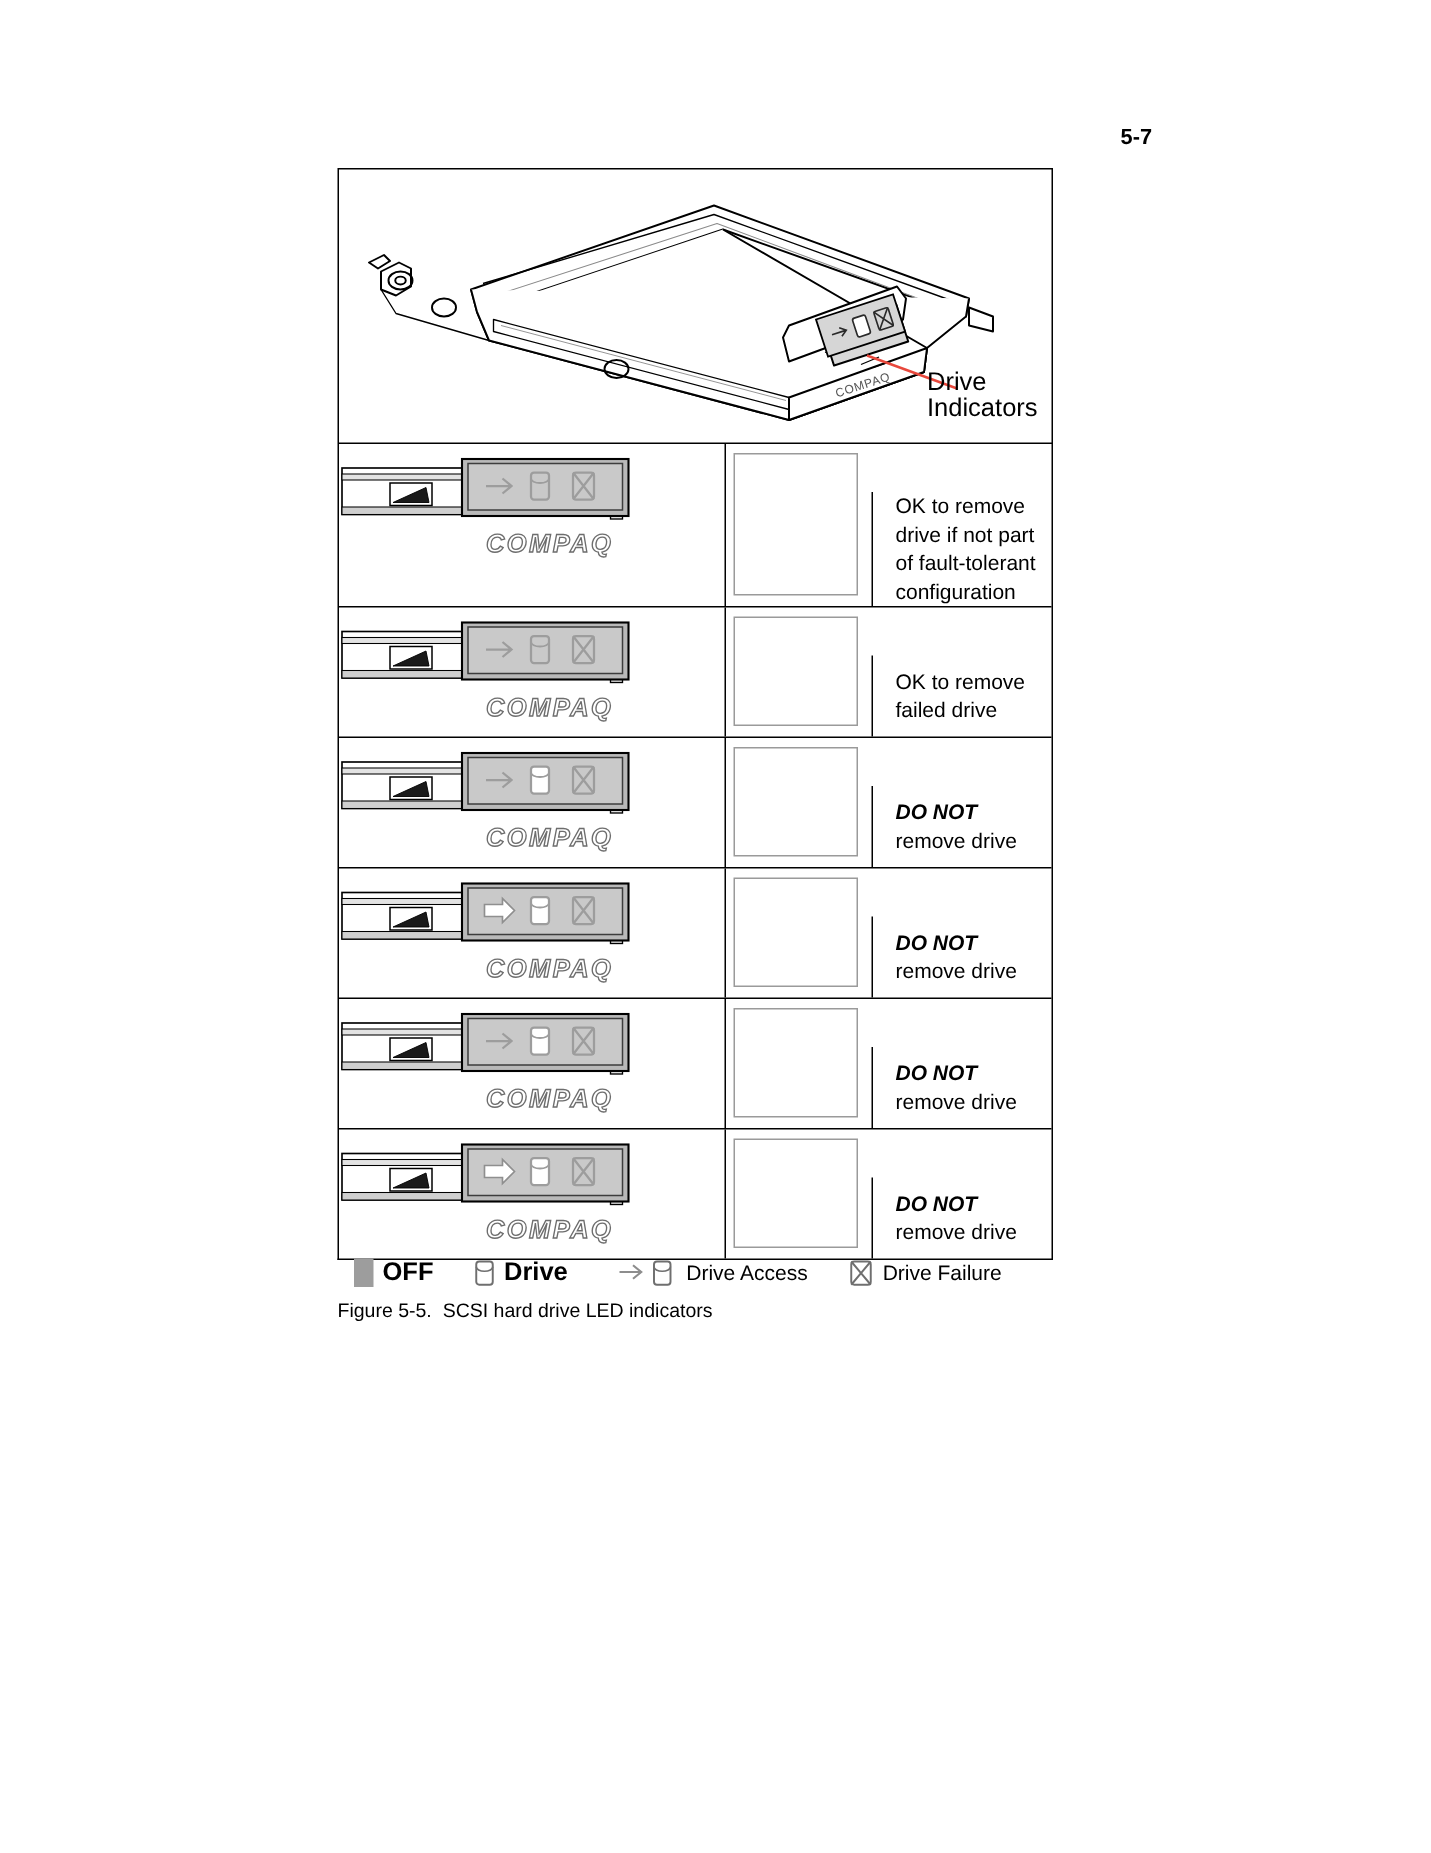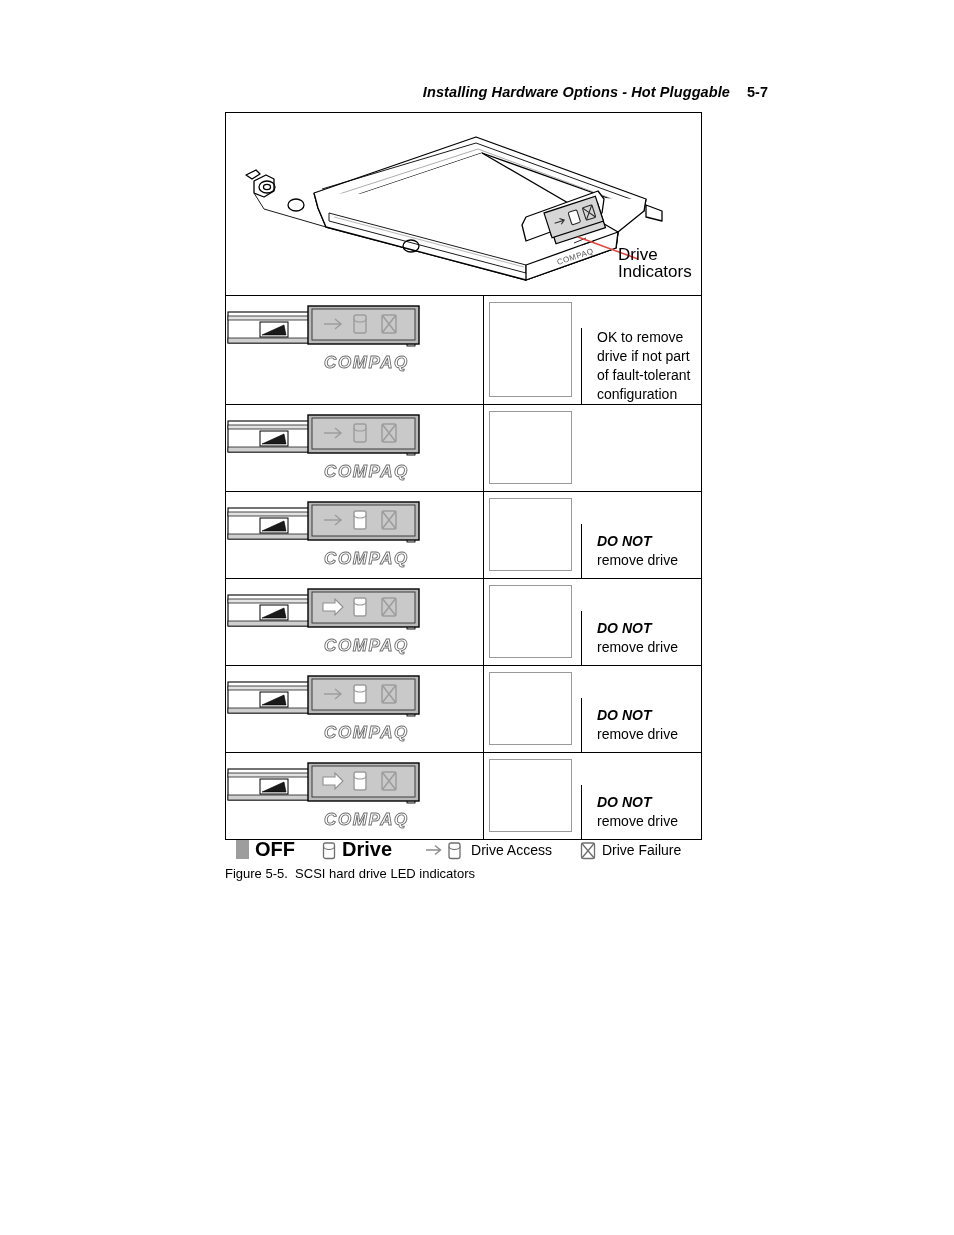--- a/index.html
+++ b/index.html
@@ -132,21 +132,21 @@
     display: flex;
     align-items: center;
     font-size: 14px;
     white-space: nowrap;
   }
   .legend-item {
     display: flex;
     align-items: center;
   }
   .legend-item .lg-label { margin-left: 6px; }
-  .legend-item .lg-label.strong { font-weight: bold; font-size: 20px; }
+  .legend-item .lg-label.strong { font-weight: bold; font-size: 17px; }
   .gap-a { width: 27px; }
   .gap-b { width: 33px; }
   .gap-c { width: 28px; }
   .legend-swatch {
     width: 13px;
     height: 19px;
     background: #9d9d9d;
   }
 
   .fig-caption {
@@ -154,21 +154,20 @@
     left: 225px;
     top: 866px;
     font-size: 13px;
     white-space: pre;
   }
 </style>
 </head>
 <body>
 
 <div class="page-header">
-  <span class="header-title">Installing Hardware Options - Hot Pluggable</span>
   <span class="header-page">5-7</span>
 </div>
 
 <div class="figure">
 
   <div class="fig-illustration">
     <svg width="475" height="182" viewBox="0 0 475 182">
       <g fill="none" stroke="#000" stroke-width="1.3" stroke-linejoin="round">
 
         <path d="M88 80 L250 24 L420 86 L418 98 L256 40 L92 95 Z" fill="#ffffff"></path>
@@ -299,20 +298,23 @@
                 <path d="M156 13 L170 31 M170 13 L156 31"></path>
               </g>
             </g>
             <text x="98" y="66" font-family="'Liberation Sans', sans-serif" font-size="17" font-style="italic" font-weight="bold" letter-spacing="1.6" fill="none" stroke="#6d6d6d" stroke-width="0.9">COMPAQ</text>
           </svg>
         </div>
       </div>
       <div class="cell-blank">
           <div class="blank-inner"></div>
         </div>
+      <div class="cell-text">
+        <span class="txt"><b></b><span>OK to remove failed drive</span></span>
+      </div>
     </div>
 
     <div class="state-row">
       <div class="cell-drive">
         <div class="tray">
           <svg width="257" height="76" viewBox="0 0 257 76">
             <g fill="none" stroke="#000">
               <rect x="2" y="10" width="186" height="31" fill="#ffffff" stroke-width="1.1"></rect>
               <rect x="2" y="14" width="186" height="4" fill="#e3e3e3" stroke-width="0.7"></rect>
               <rect x="2" y="36" width="186" height="5" fill="#cfcfcf" stroke-width="0.7"></rect>

